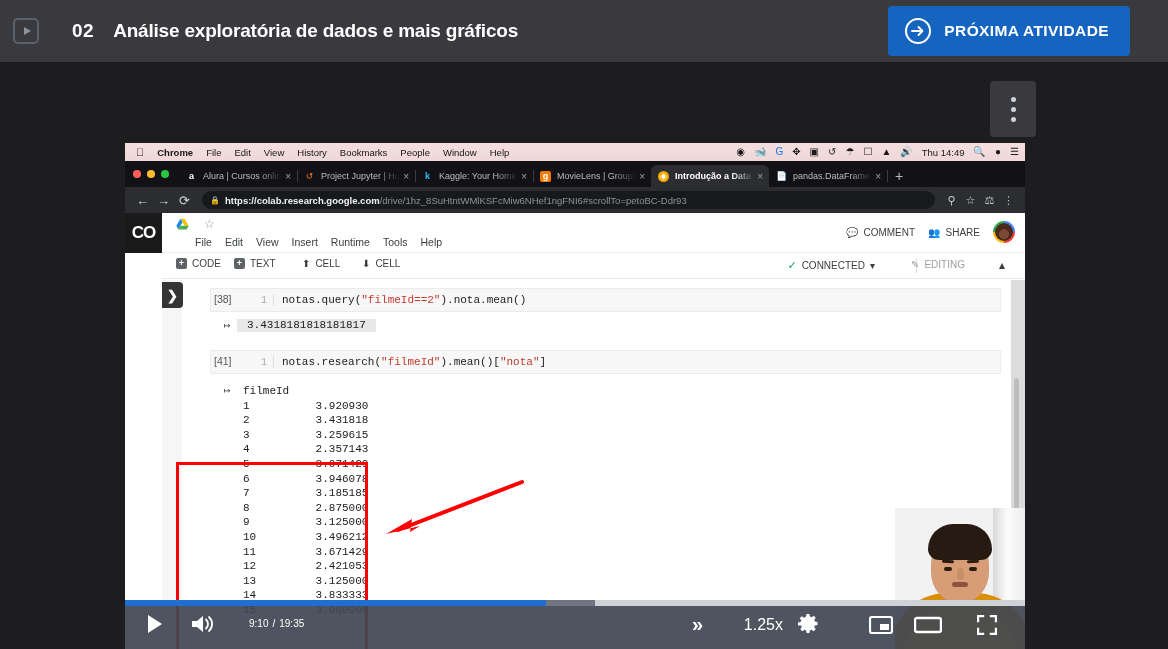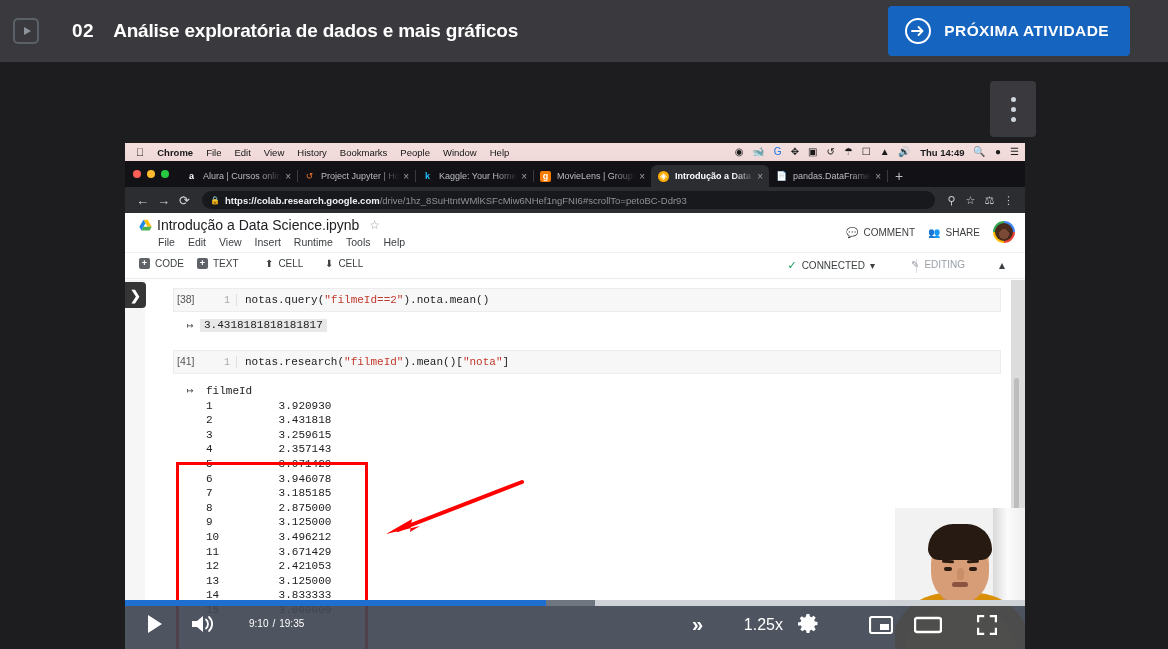--- a/index.html
+++ b/index.html
@@ -77,21 +77,21 @@
     position: relative; height: 18px; width: 100%;
     background: linear-gradient(180deg,#f3dede 0%, #f0d8d8 100%);
     display: flex; align-items: center; font-size: 9.5px; color: #161616;
   }
   #mac-menubar .apple { margin-left: 11px; font-size: 11px; line-height: 1; }
   #mac-menubar .mi { margin-left: 13px; white-space: nowrap; }
   #mac-menubar .mi.bold { font-weight: bold; }
   #mac-right { position: absolute; right: 6px; top: 0; height: 18px;
      display:flex; align-items:center; gap:9px; font-size: 9.5px; color:#1a1a1a;}
   #mac-right .gl { font-size: 10px; line-height: 1; display:block; }
-  #mac-clock { font-weight: 700; font-size: 9.5px; }
+  #mac-clock { font-weight: 400; font-size: 9.5px; }
 
   
   #tabstrip {
     position: relative; height: 26px; width: 100%; background: #121216;
     display: flex; align-items: flex-end; padding-left: 8px;
   }
   #tabstrip .win-dots { display:flex; align-items:center; gap:6px; height:26px; margin-right:10px; }
   #tabstrip .win-dots i { width: 8px; height: 8px; border-radius:50%; display:block;}
   .tab {
     height: 22px; display: flex; align-items: center; position: relative;
@@ -179,21 +179,21 @@
   .cell-label { position:absolute; left: 32px; top: 5px; font-family:Liberation Sans, sans-serif;
     font-size: 10.5px; color: #555; }
   .ln { font-family:"Liberation Mono", monospace; font-size: 10px; color:#aaa; margin-left: 50px; }
   .code { font-family:"Liberation Mono", monospace; font-size: 11px; color: #202124;
     border-left:1px solid #e0e0e0; padding-left: 8px; margin-left: 6px; white-space: pre;}
   .code .str { color: #c0392b; }
   .out-row { position: relative; margin: 7px 0 0 0; display:flex; }
   .out-arrow { width: 13px; margin-left: 42px; flex:none; color:#444; font-size:11px;
      font-family:"Liberation Mono", monospace;}
   .out-val { font-family:"Liberation Mono", monospace; font-size: 11px; color: #202124;
-     background: #e8e8e8; padding: 0 4px; }
+     background: #e8e8e8; padding: 0 10px; }
   #series-out {
     font-family: "Liberation Mono", monospace; font-size: 11px; color: #202124;
     line-height: 14.6px; white-space: pre; margin-left: 6px;
   }
   #nb-scroll-inner { position:absolute; right: 6px; top: 98px; width: 5px; height: 150px;
     background:#bdbdbd; border-radius: 3px;}
   #nb-outer-track { position:absolute; right: 0px; top: 0; bottom:0; width: 14px; background: #dcdcdc;}
 
   
   #red-box {
@@ -366,31 +366,34 @@
           <span class="lock">🔒</span>
           <span id="url-text"><b>https://colab.research.google.com</b><span>/drive/1hz_8SuHtntWMlKSFcMiw6NHef1ngFNI6#scrollTo=petoBC-Ddr93</span></span>
         </div>
         <span class="rico">⚲</span>
         <span class="rico">☆</span>
         <span class="rico">⚖</span>
         <span class="rico">⋮</span>
       </div>
 
       <div id="colab">
+        <div id="colab-left">
+          <div id="colab-logo">CO</div>
+          <div class="stripe"></div>
+        </div>
 
         <div id="colab-main">
 
           <div id="nb-header">
             <div id="nb-title-row">
               <svg id="drive-icon" viewBox="0 0 24 22">
                 <path d="M8.2 1.2h7.6l7.6 13.2h-7.6z" fill="#ffc107"></path>
                 <path d="M8.2 1.2L.6 14.4l3.8 6.6 7.6-13.2z" fill="#1e88e5"></path>
                 <path d="M4.4 21h15.2l3.8-6.6H8.2z" fill="#4caf50"></path>
               </svg>
-              <span id="nb-title">Introdução a Data Science.ipynb</span>
               <span id="nb-star">☆</span>
             </div>
             <div id="nb-menu">
               <span>File</span>
               <span>Edit</span>
               <span>View</span>
               <span>Insert</span>
               <span>Runtime</span>
               <span>Tools</span>
               <span>Help</span>

